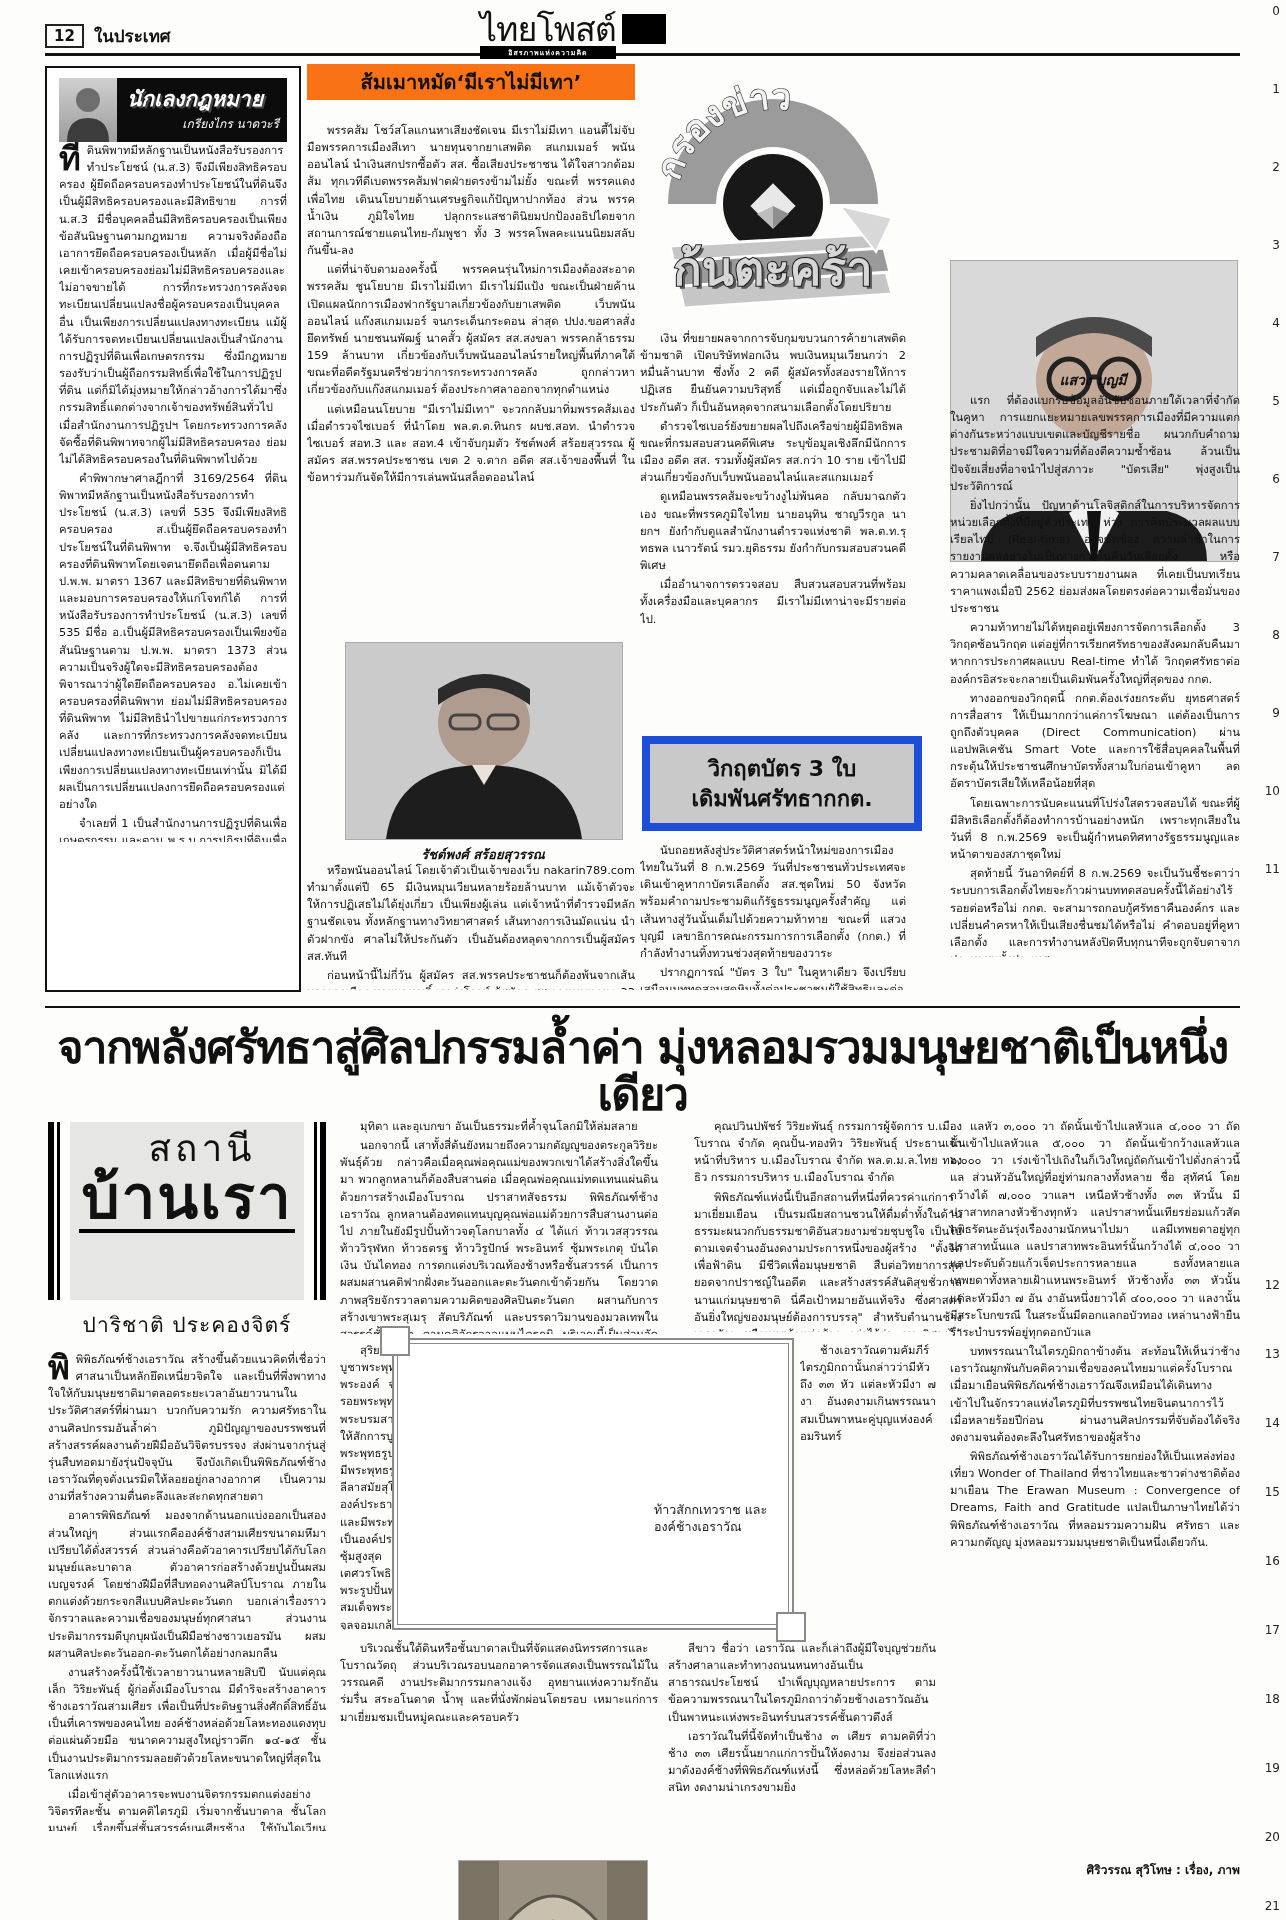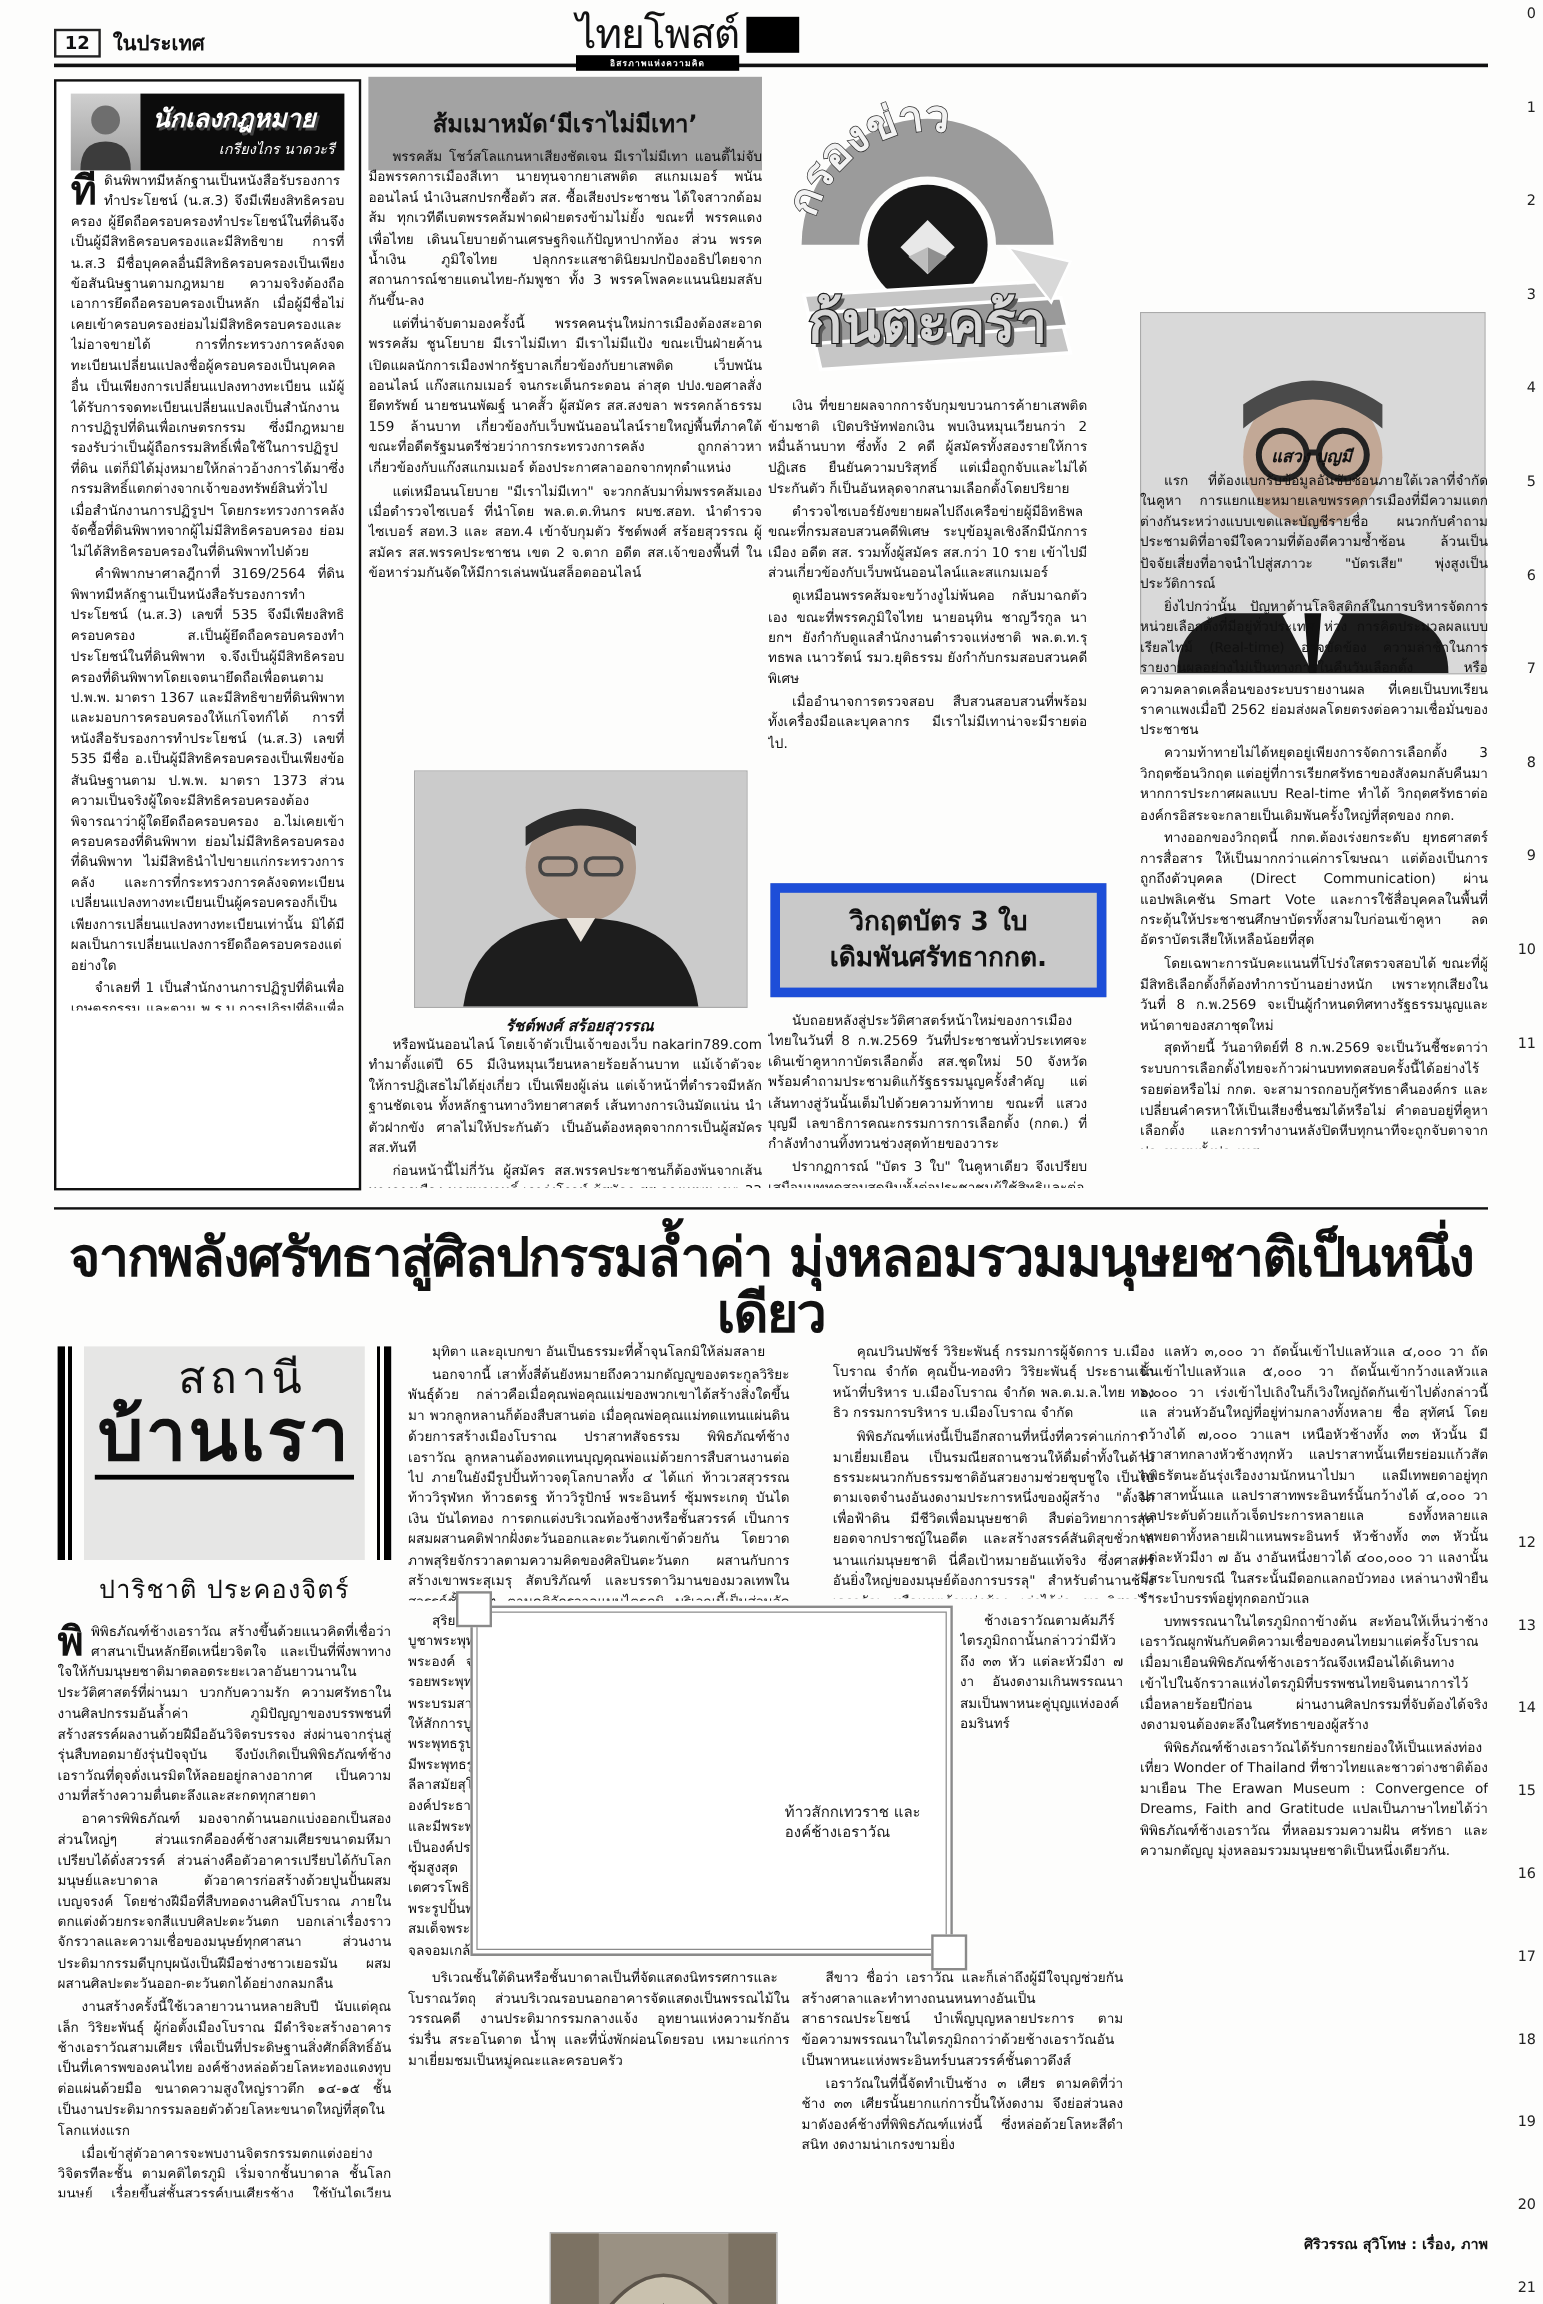--- a/index.html
+++ b/index.html
@@ -21,21 +21,21 @@
   .dropcap{float:left;font-size:33px;font-weight:bold;line-height:.9;padding:2px 6px 0 0;}
   
   .legal-box{border:2px solid #111;padding:10px 12px;background:#fff;}
   .legal-banner{display:flex;height:64px;}
   .legal-photo{width:58px;height:64px;background:linear-gradient(#cfcfcf,#9d9d9d);flex:none;}
   .legal-title{flex:1;background:#0c0c0c;color:#fff;padding:5px 8px 3px 10px;display:flex;flex-direction:column;justify-content:center;}
   .legal-title .t1{font-style:italic;font-weight:900;font-size:21px;line-height:1;text-shadow:2px 2px 0 #444;}
   .legal-title .t2{font-style:italic;font-size:12px;text-align:right;margin-top:4px;}
   .legal-headline{font-size:16.5px;font-weight:800;line-height:1.32;margin:10px 0 8px 0;}
   
-  .grey-head{background:#a3a3a3;text-align:center;font-size:20px;font-weight:800;padding:23px 6px;}
+  .grey-head{background:#f97316;text-align:center;font-size:20px;font-weight:800;padding:2px 6px;}
   .photo-frame{background:linear-gradient(160deg,#d6d6d6,#b9b9b9);border:1px solid #aaa;position:relative;overflow:hidden;}
   .caption{text-align:center;font-size:13px;font-weight:bold;font-style:italic;margin-top:3px;}
   
   .crisis-box{border:8px solid #1d4ed8;background:#c9c9c9;text-align:center;padding:10px 4px;}
   .crisis-box div{font-size:22px;font-weight:800;line-height:1.35;}
   
   .big-headline{font-size:45px;font-weight:900;letter-spacing:-1.5px;text-align:center;line-height:1.05;}
   .station-mast{position:relative;height:178px;}
   .vbars{position:absolute;top:0;bottom:0;width:14px;
          background:linear-gradient(90deg,#000 0 6px,transparent 6px 9px,#000 9px 12px,transparent 12px);}

